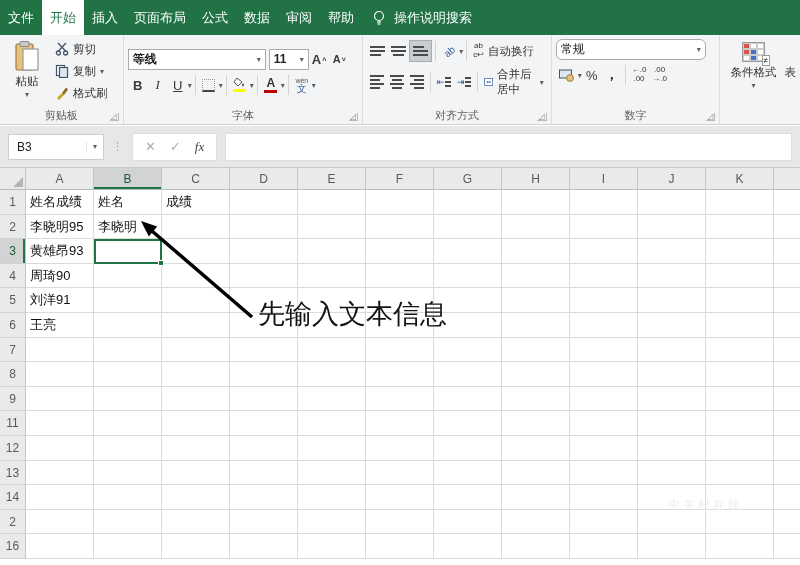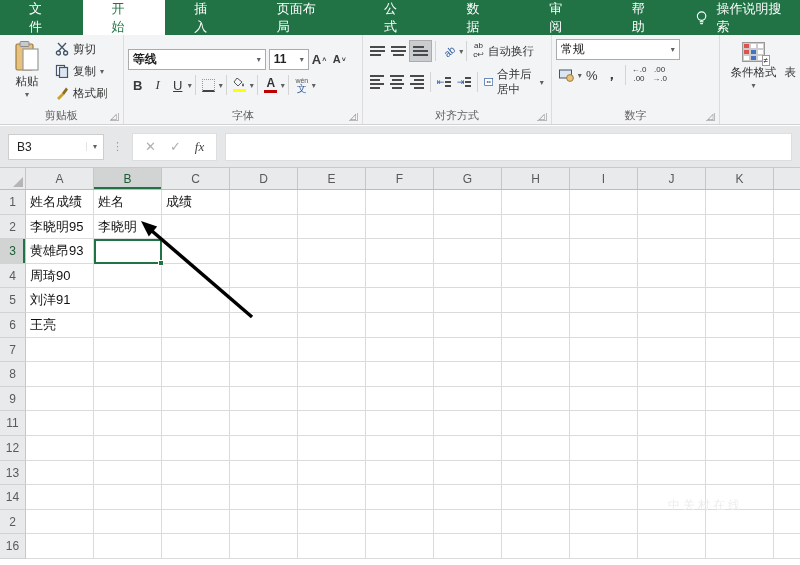--- a/index.html
+++ b/index.html
@@ -2,21 +2,21 @@
 <html><head>
 <meta charset="utf-8">
 <style>
   * { margin:0; padding:0; box-sizing:border-box; }
   body { font-family:"Liberation Sans","DejaVu Sans",sans-serif; }
   .screen { position:relative; width:800px; height:565px; overflow:hidden; background:#fff; }
 
   
   .tabbar { position:absolute; top:0; left:0; width:800px; height:35px;
             background:#217346; display:flex; align-items:stretch; color:#fff; }
-  .tab { padding:0 29px; font-size:13px; display:flex; align-items:center; cursor:default; }
+  .tab { padding:0 8px; font-size:13px; display:flex; align-items:center; cursor:default; }
   .tab.active { background:#fff; color:#217346; }
   .tellme { display:flex; align-items:center; gap:8px; padding:0 10px; font-size:13px; }
 
   
   .ribbon { position:absolute; top:35px; left:0; width:800px; height:90px;
             background:#f3f4f5; border-bottom:1px solid #d2d2d2; display:flex; }
   .rgroup { display:flex; flex-direction:column; border-right:1px solid #dcdcdc; padding:3px 4px 0 4px; }
   .gbody { flex:1; display:flex; align-items:flex-start; }
   .glabel { height:18px; font-size:11px; color:#5e5e5e; text-align:center; position:relative; padding:2px 10px 0 10px; }
   .launcher { position:absolute; right:0; bottom:3px; font-size:8px; color:#8a8a8a;
@@ -26,21 +26,21 @@
   .bigbtn { width:46px; display:flex; flex-direction:column; align-items:center; padding-top:2px; font-size:11.5px; color:#333; }
   .bigbtn .dd { margin-top:1px; }
   
   .sbtns { display:flex; flex-direction:column; justify-content:flex-start; margin-left:2px; }
   .sbtn { display:flex; align-items:center; gap:4px; height:22px; padding:0 3px; font-size:11.5px; color:#333; }
   
   .combo { background:#fff; border:1px solid #ababab; height:21px; display:flex; align-items:center;
            justify-content:space-between; font-size:12px; padding:0 4px; color:#222; }
   .fontname { width:138px; }
   .fontsize { width:40px; margin-left:3px; }
-  .fmtcombo { width:124px; }
+  .fmtcombo { width:150px;border-radius:6px; }
   .rowline { display:flex; align-items:center; }
   .iconbtn { height:22px; min-width:20px; display:flex; align-items:center; justify-content:center;
              gap:1px; padding:0 3px; color:#3a3a3a; }
   .iconbtn.active { background:#c9cdcf; border:1px solid #acacac; }
   .bfont { font-weight:bold; font-size:13px; }
   .ifont { font-style:italic; font-family:"Liberation Serif",serif; font-size:13px; }
   .ufont { text-decoration:underline; font-size:13px; }
   .abig { font-size:13px; position:relative; }
   .vsep { width:1px; height:20px; background:#d4d4d4; margin:0 3px; }
   
@@ -659,18 +659,19 @@
           <div class="cell"></div>
           <div class="cell"></div>
         </div>
       </div>
   </div>
 
   <svg class="overlay" width="800" height="565" viewBox="0 0 800 565">
     <line x1="252" y1="317" x2="152" y2="231" stroke="#000" stroke-width="3.5"></line>
     <polygon points="141,221 157.2,226.6 148.8,236.4" fill="#000"></polygon>
   </svg>
+  <div class="annotation">先输入文本信息</div>
 
   <div class="watermark">
     <div class="wm2">中关村在线</div>
   </div>
 
 </div>
 
 </body></html>

